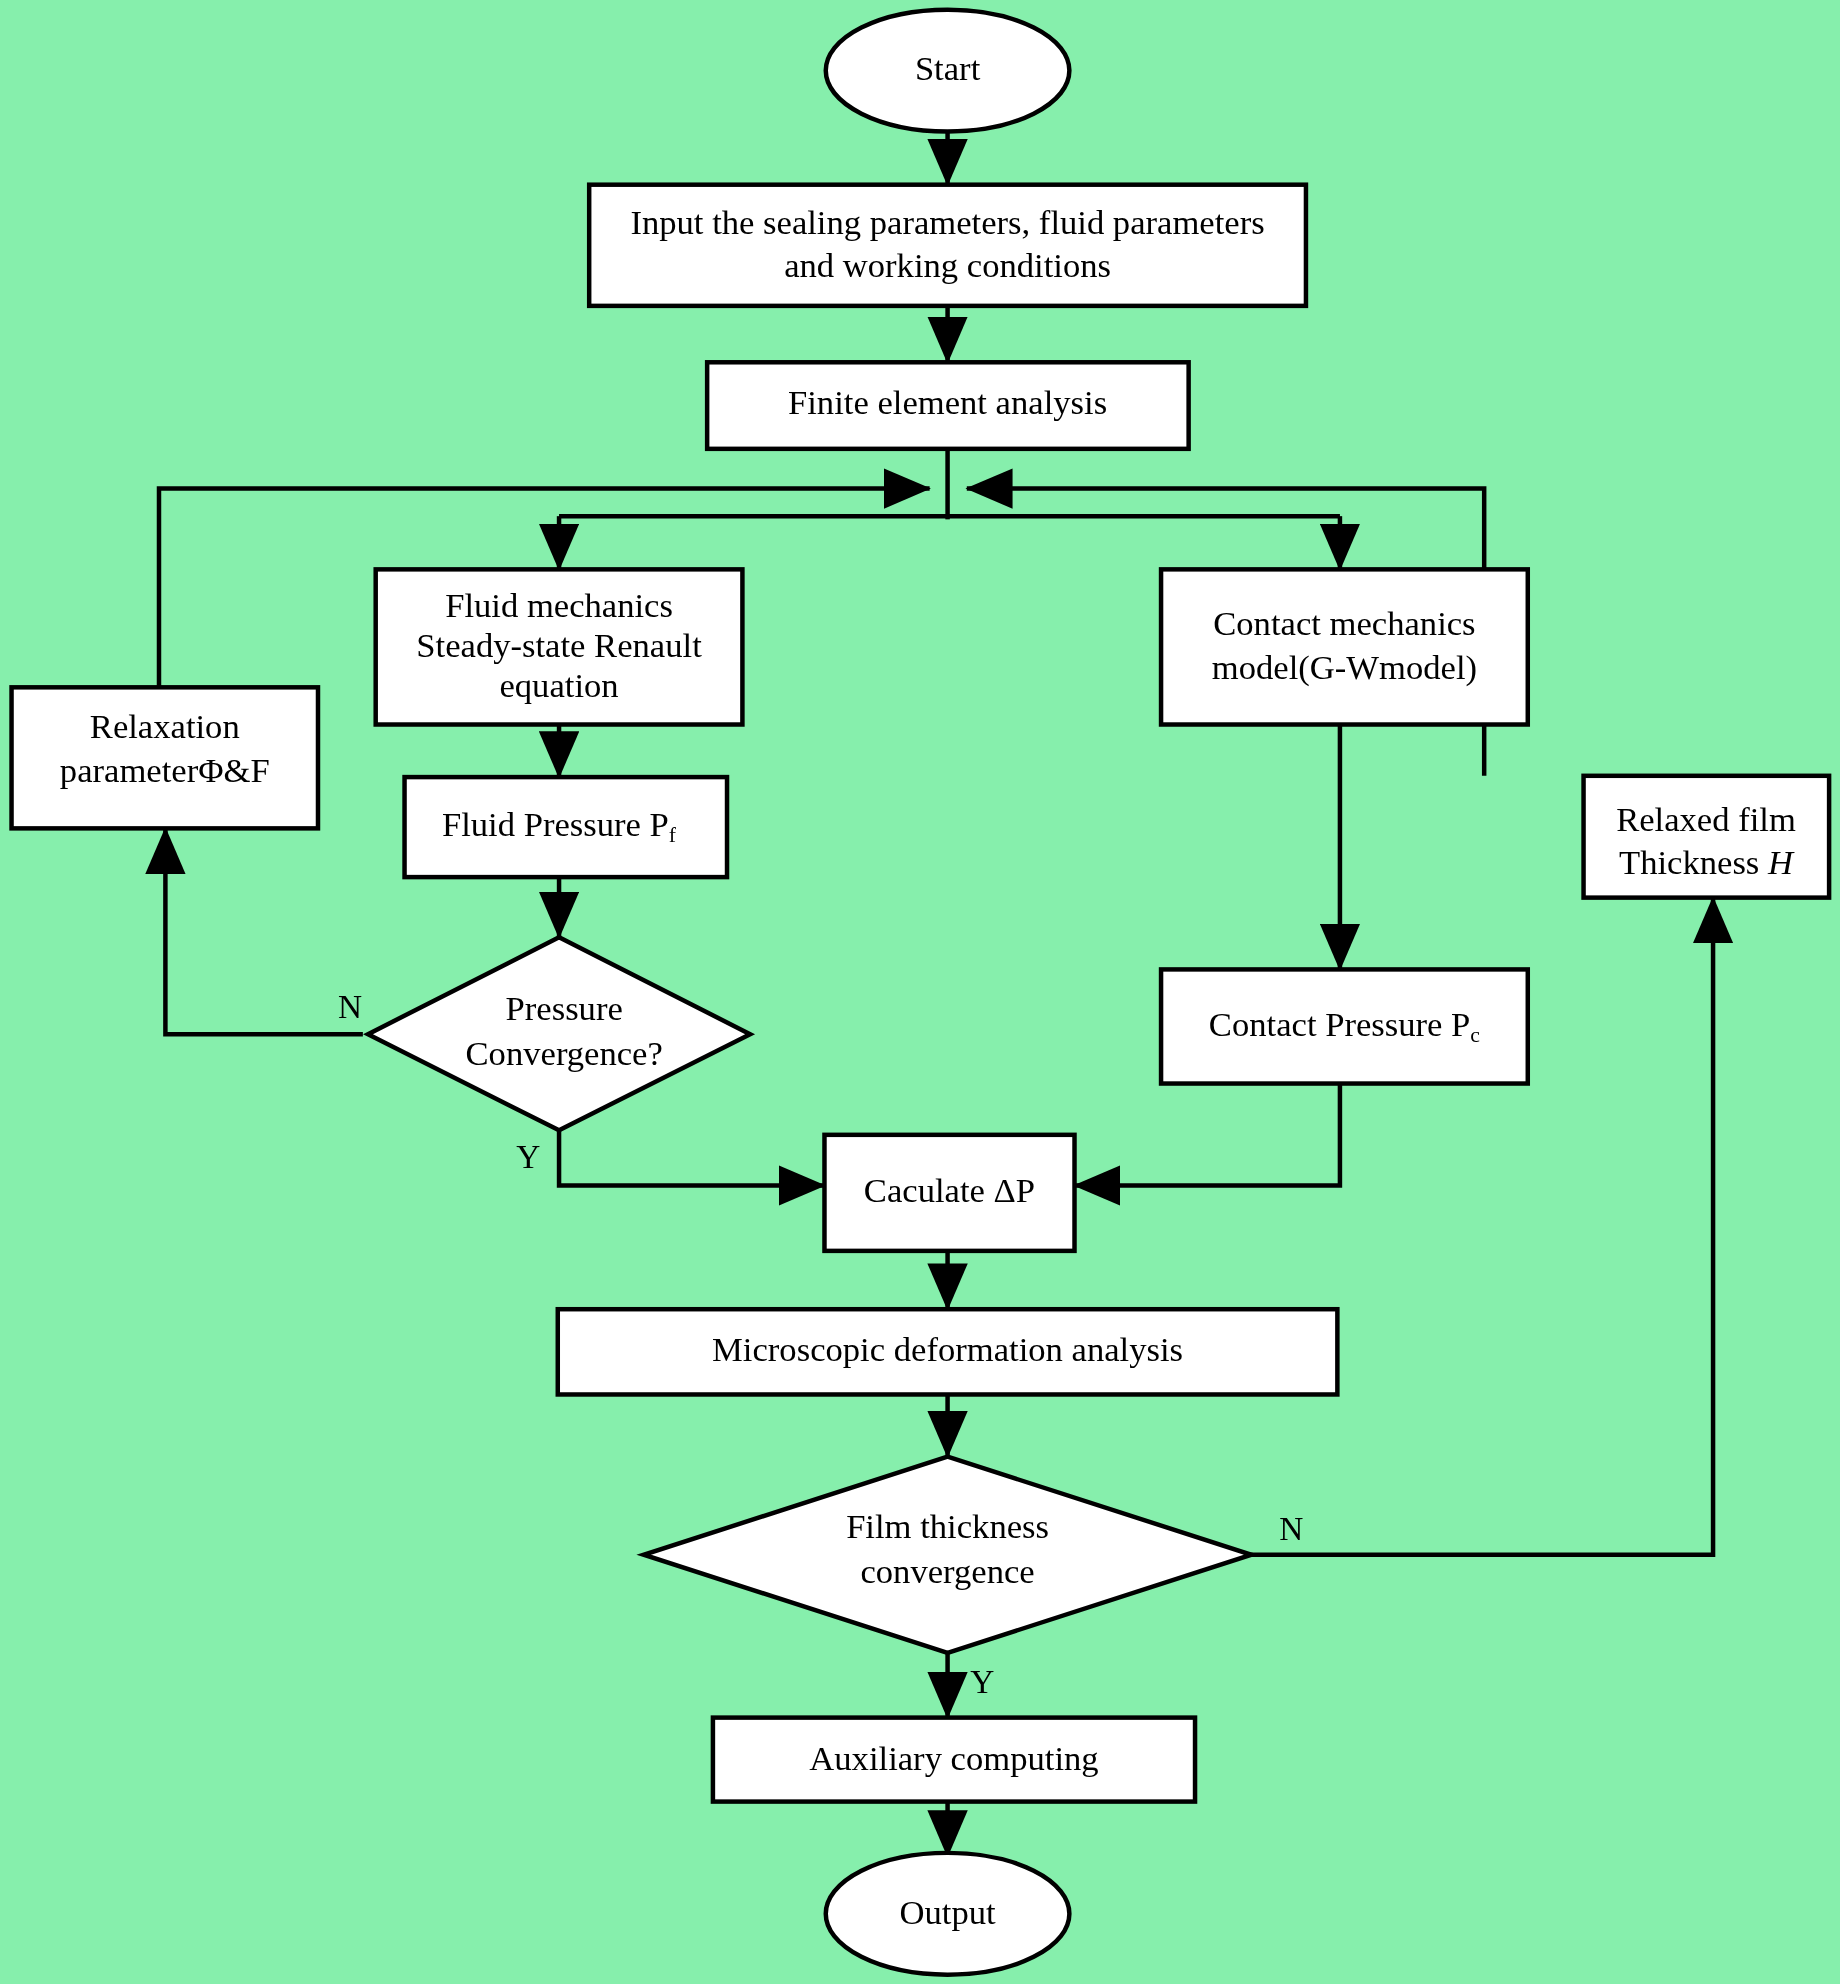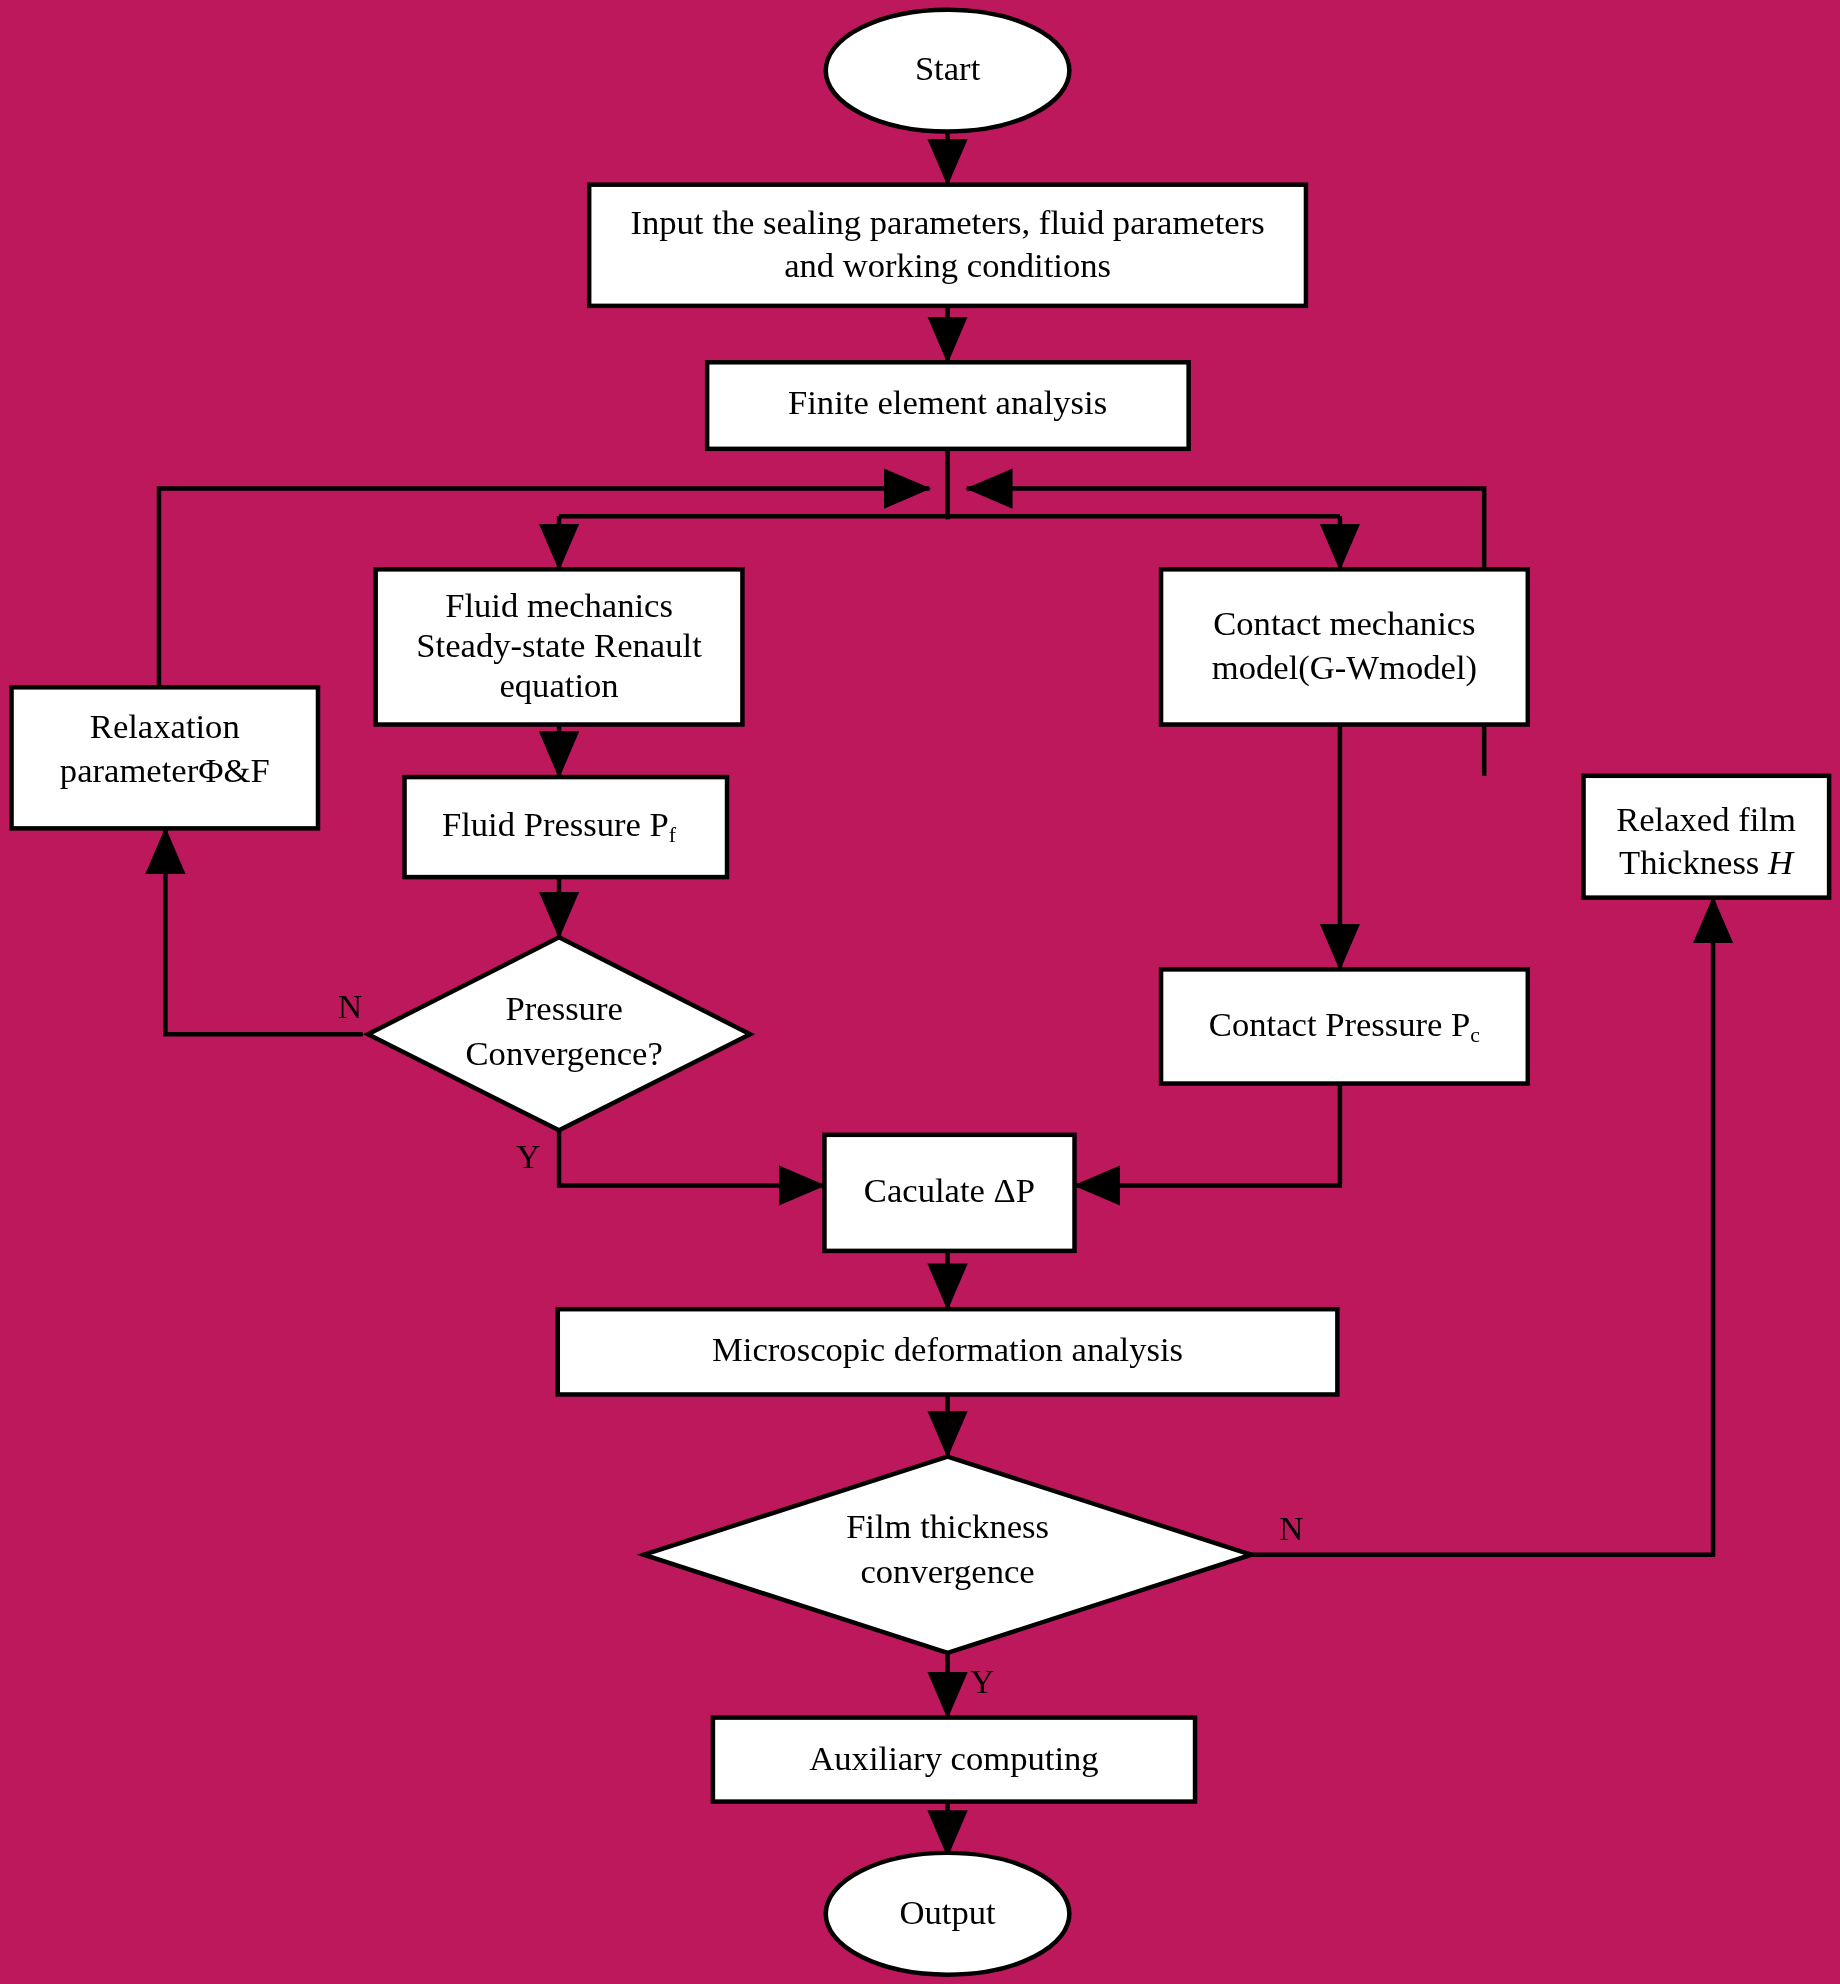--- a/index.html
+++ b/index.html
@@ -1,17 +1,17 @@
 <!DOCTYPE html>
 <html style="font-size:10.3px"><head>
 <meta charset="utf-8">
 <style>
   html,body{margin:0;padding:0;background:#ffffff;}
   body{font-family:"Liberation Serif", serif;}
-  #stage{position:relative;width:1840px;height:1985px;background:#be185d;overflow:hidden;}
+  #stage{position:relative;width:1840px;height:1985px;background:#86efac;overflow:hidden;}
   svg#flow{position:absolute;left:0;top:0;width:1840px;height:1985px;}
   .shape{fill:#ffffff;stroke:#000000;stroke-width:7;}
   .conn{stroke:#000000;stroke-width:7;fill:none;stroke-linecap:butt;stroke-linejoin:miter;}
   .lbl{font-family:"Liberation Serif", serif;fill:#000000;text-anchor:middle;dominant-baseline:middle;}
   .t48{font-size:54px;}
   .sub{font-size:34px;}
   .ital{font-style:italic;}
   .branch{font-family:"Liberation Serif", serif;fill:#000000;font-size:52px;text-anchor:middle;}
 </style>
 </head>

